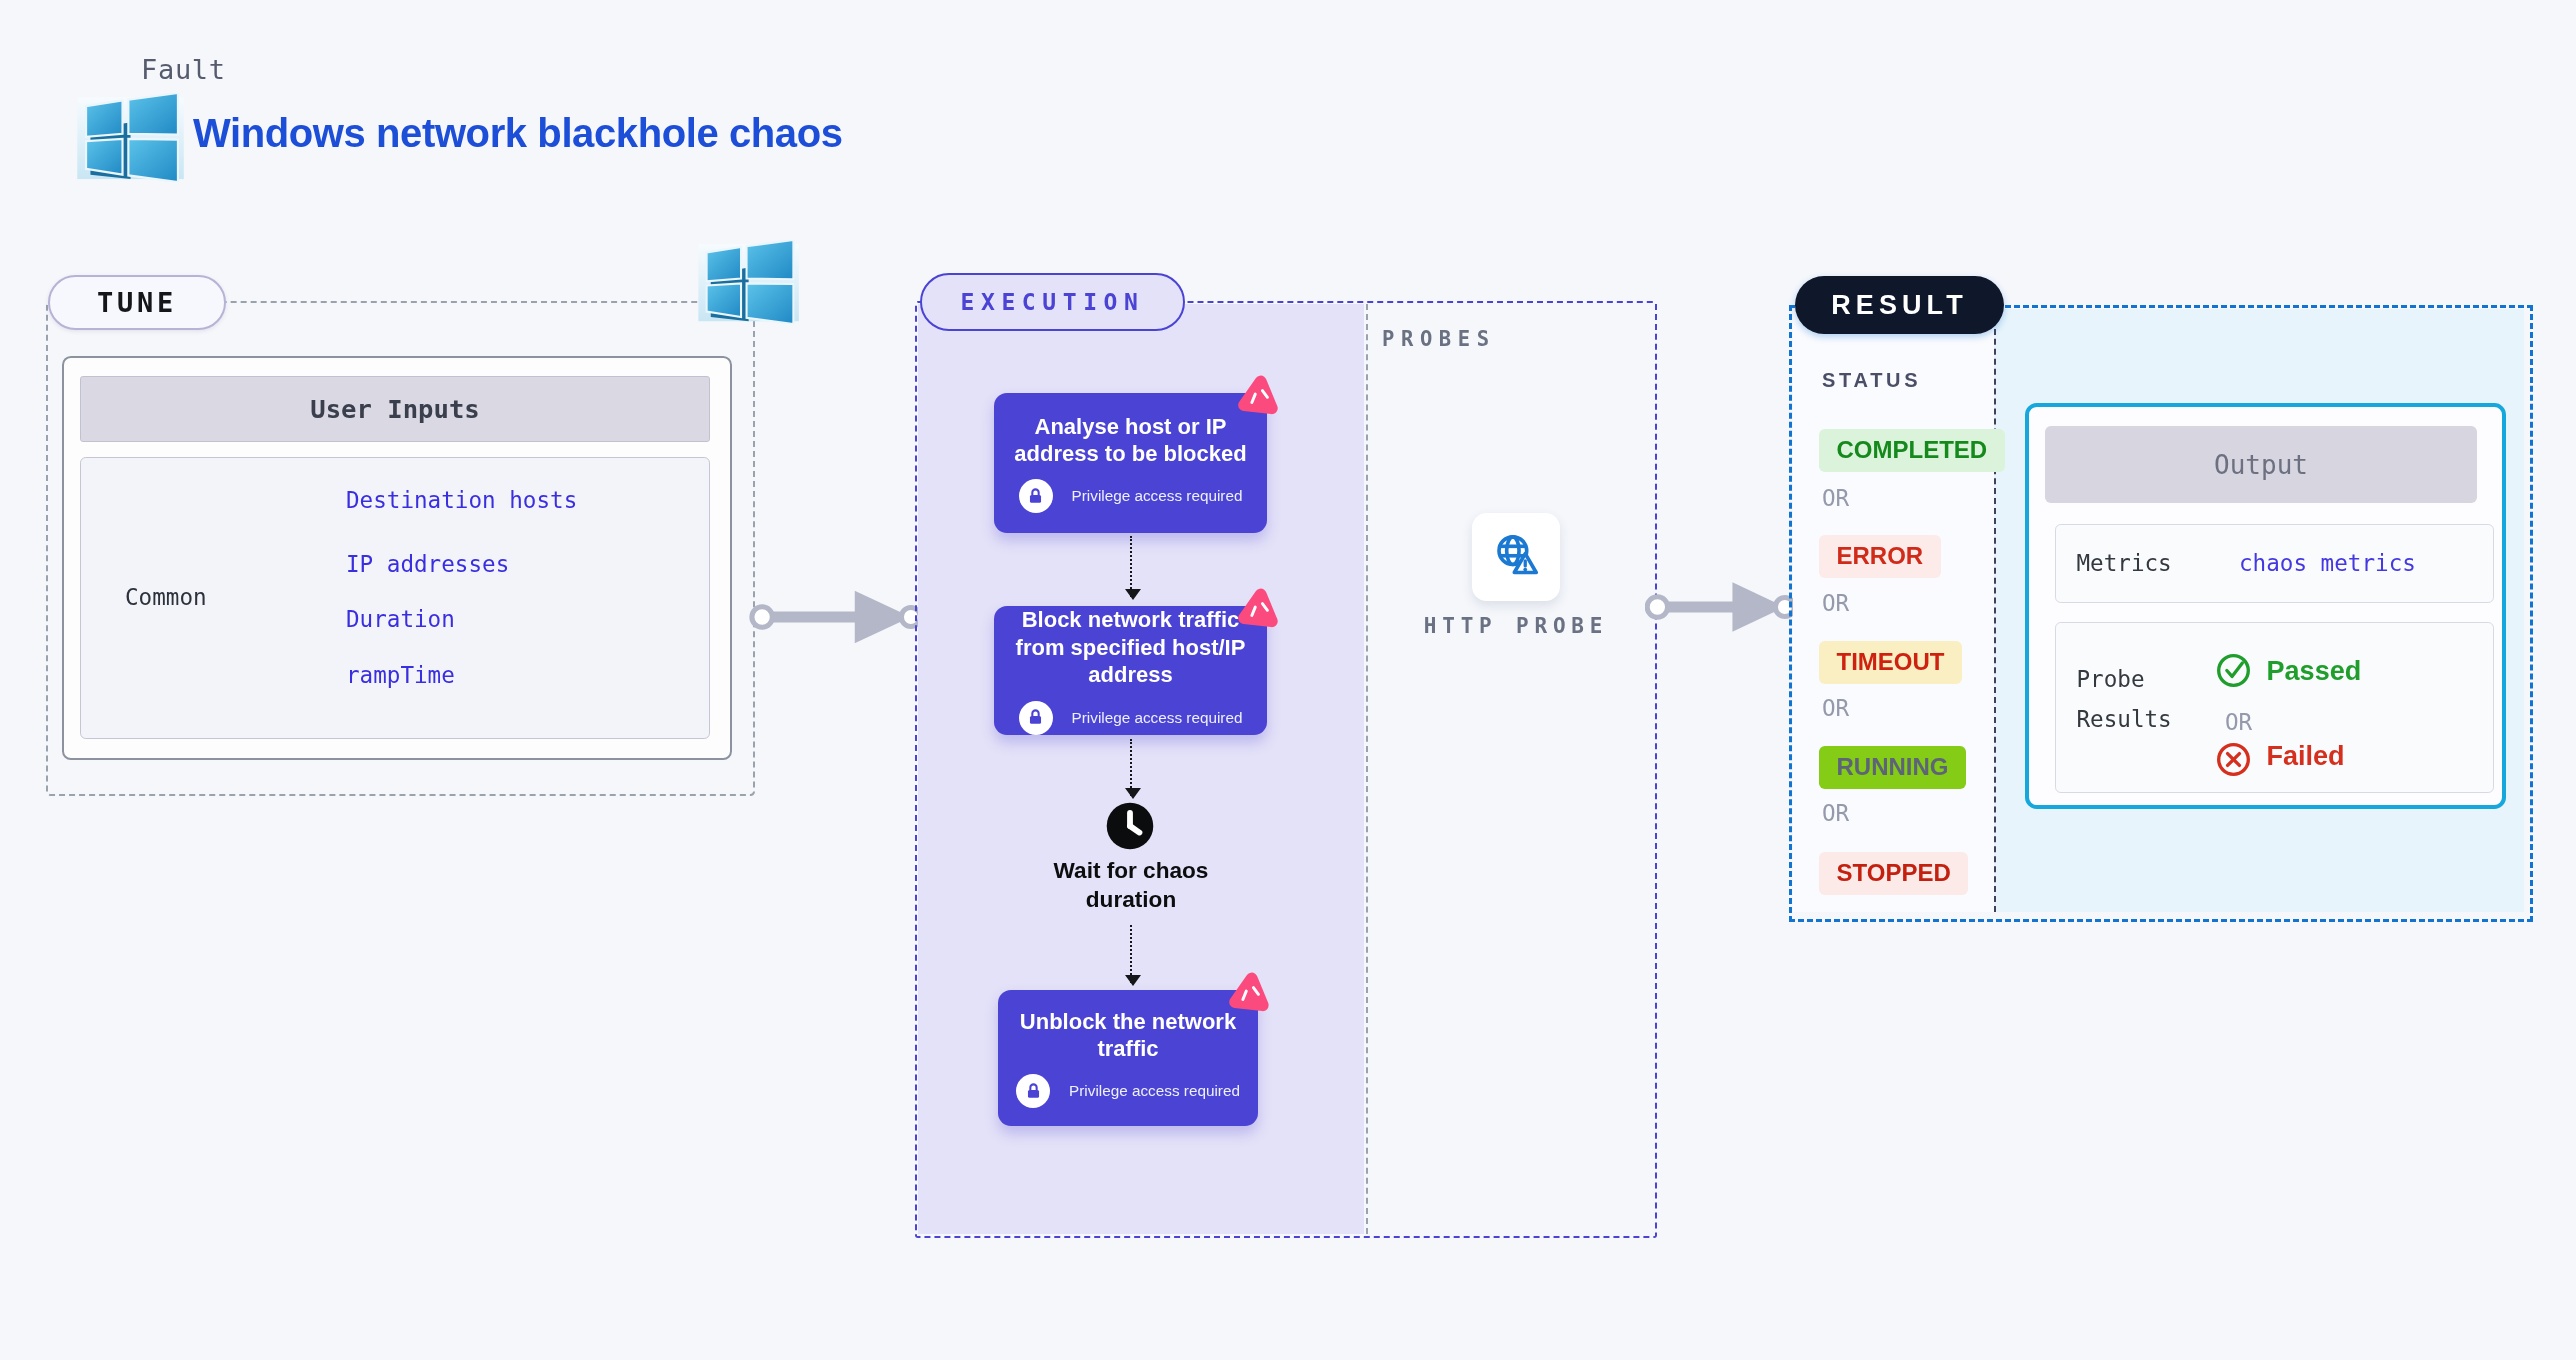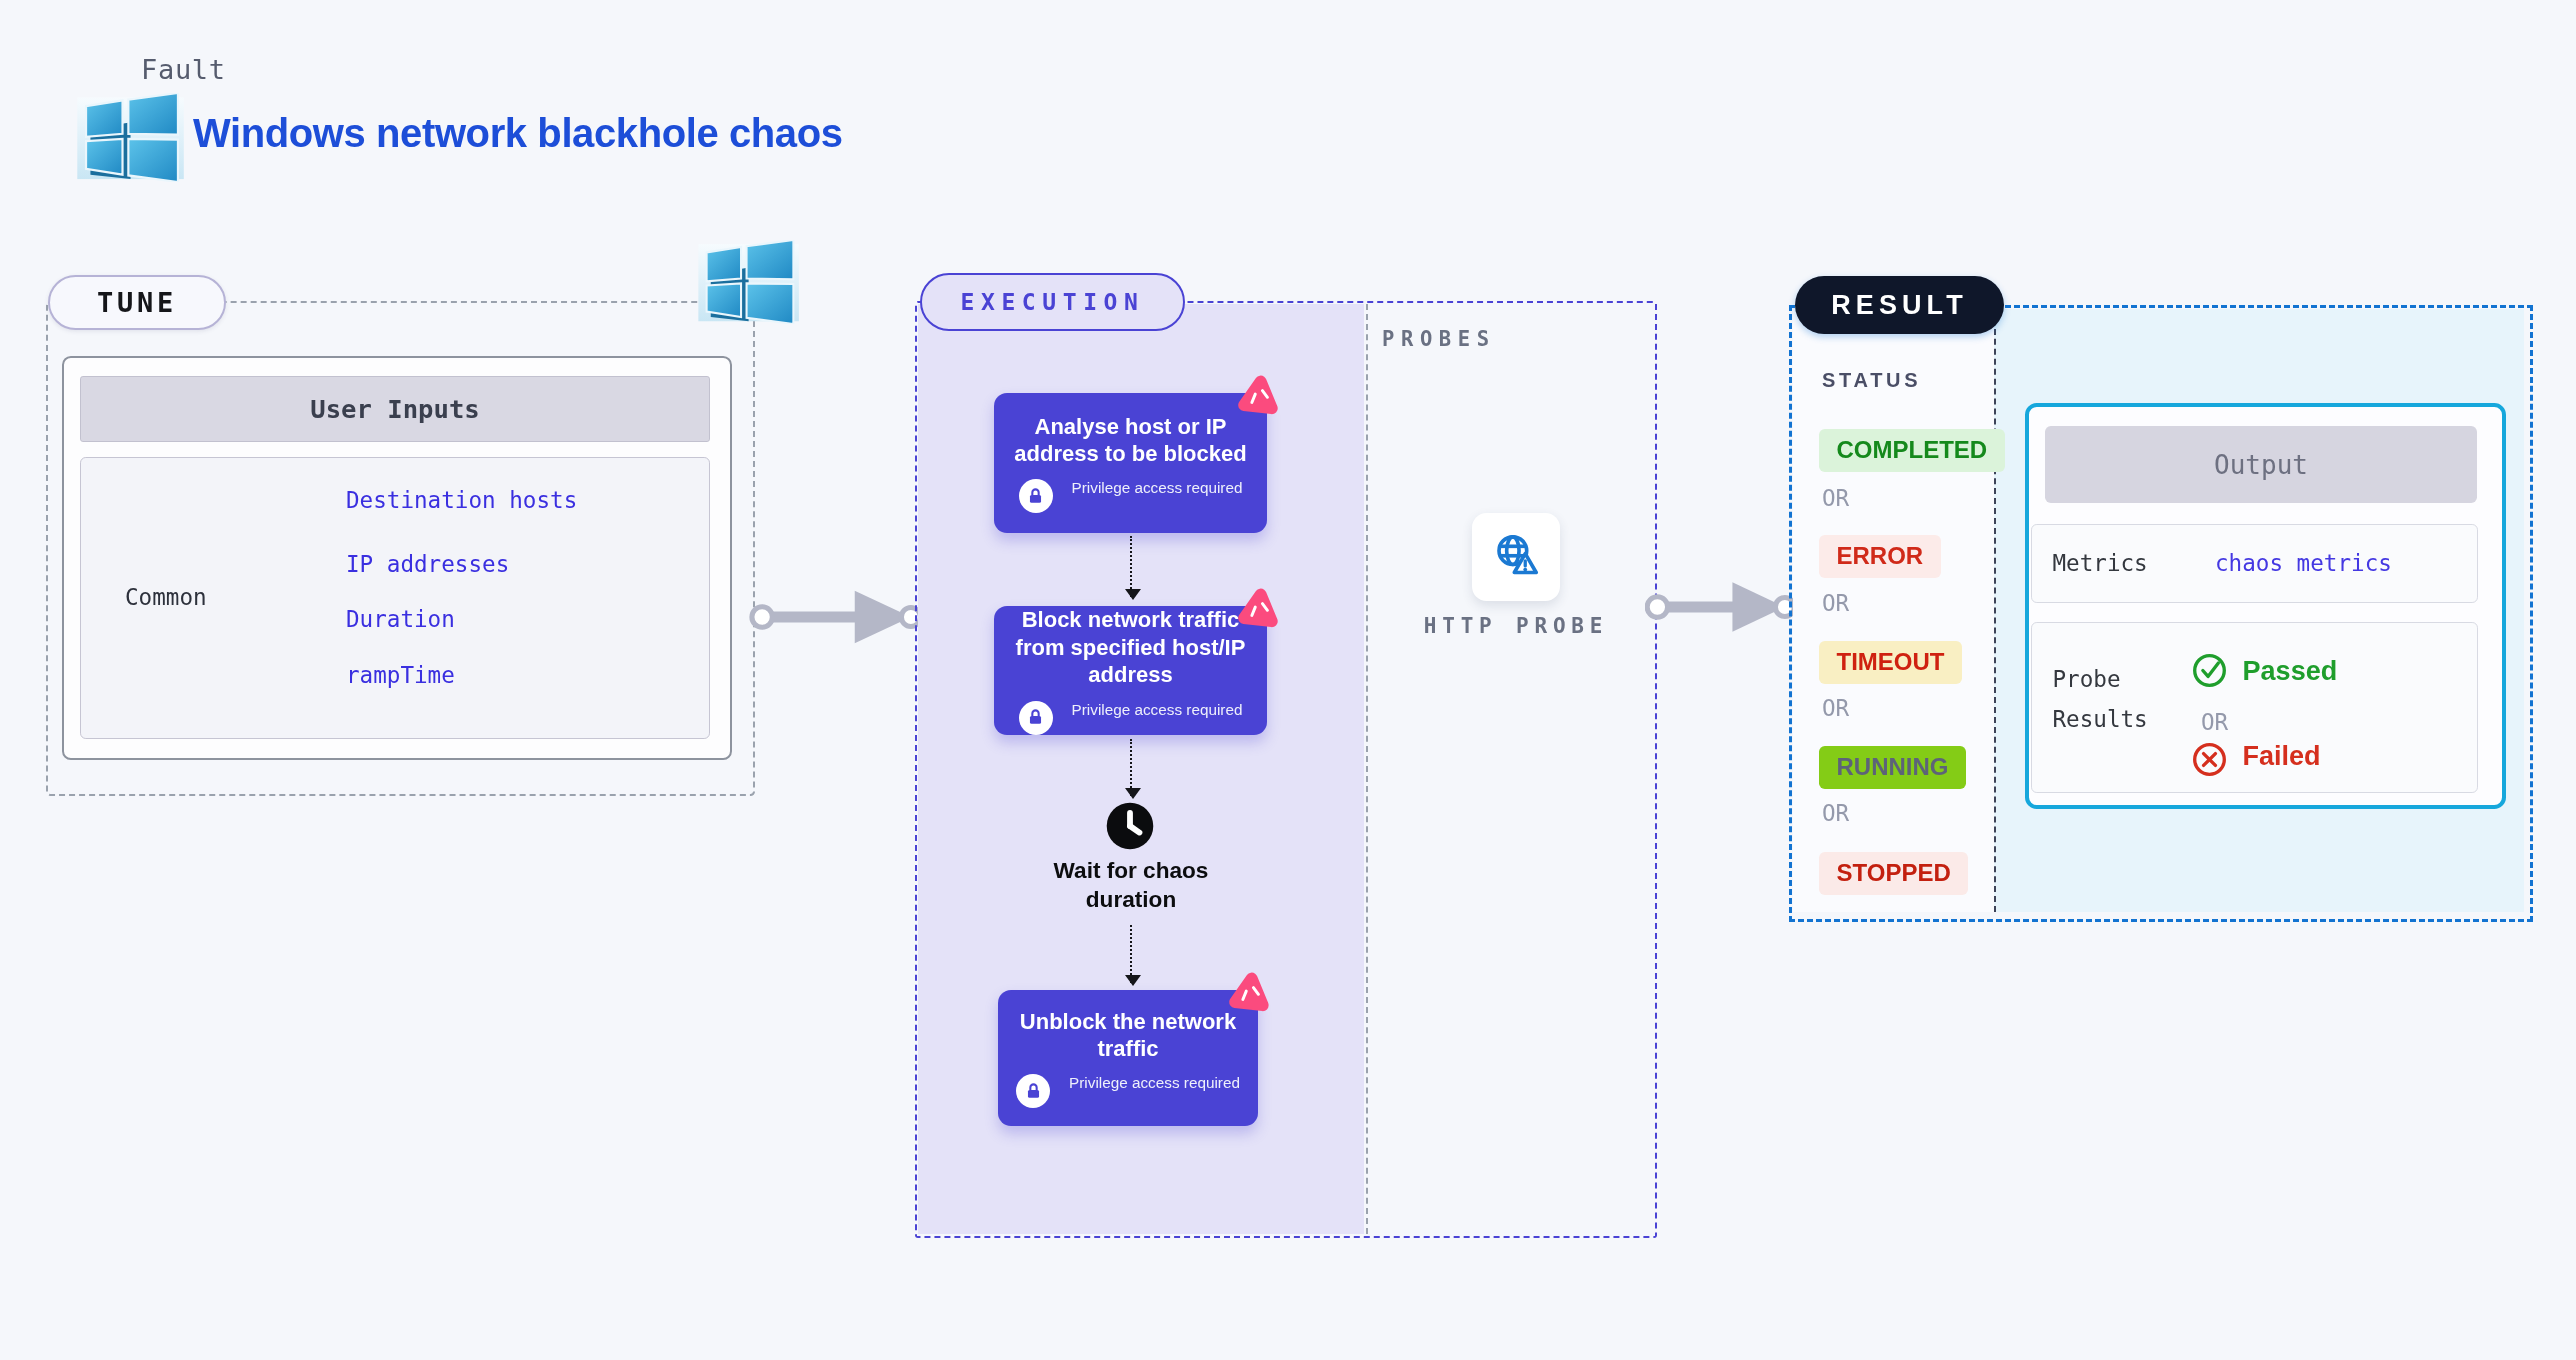--- a/index.html
+++ b/index.html
@@ -38,21 +38,21 @@
   .exec-box{left:915px;top:301px;width:738px;height:933px;border:2.9px dashed #4a43d4;border-radius:2.9px;}
   .exec-divider{left:1366px;top:304px;height:930px;width:0;border-left:2.2px dashed #9aa2ad;}
   .exec-pill{left:920px;top:273px;width:261px;height:54px;background:#e4e2f8;border:2.9px solid #4a43d4;
     font-size:23px;font-weight:bold;color:#4a43d4;letter-spacing:6.6px;}
   .probes-label{left:1382px;top:327px;font-size:20.5px;font-weight:bold;color:#6a7183;letter-spacing:6.6px;}
 
   .step-box{width:273px;background:#4a43d4;border-radius:13px;color:#fff;
     display:flex;flex-direction:column;align-items:center;justify-content:center;
     box-shadow:0 7.3px 13px rgba(74,67,212,.25);}
   .step-title{font-size:22px;font-weight:bold;text-align:center;line-height:1.25;padding:0 19px;}
-  .priv{display:flex;align-items:flex-start;gap:19px;margin-top:11.7px;}
+  .priv{display:flex;align-items:center;gap:19px;margin-top:11.7px;}
   .priv-text{font-size:15.3px;color:#eef0fb;}
   .lock-bubble{width:34px;height:34px;border-radius:50%;background:#fff;display:flex;align-items:center;justify-content:center;}
   .litmus{position:absolute;top:-19px;right:-14.6px;}
 
   .wait-label{left:1033px;top:856px;width:196px;text-align:center;font-size:22.6px;font-weight:bold;color:#0c0d0f;line-height:1.3;}
 
   .probe-tile{left:1472px;top:513px;width:88px;height:88px;background:#fff;border-radius:14.6px;
     box-shadow:0 4.4px 10.2px rgba(40,60,90,.12);display:flex;align-items:center;justify-content:center;}
   .probe-name{left:1421px;top:614px;width:190px;text-align:center;font-size:21px;font-weight:bold;color:#6a7183;letter-spacing:5.8px;}
 
@@ -63,21 +63,21 @@
   .result-divider{left:1994px;top:309px;height:603px;width:0;border-left:2.2px dashed #3c4257;}
   .result-pill{left:1795px;top:276px;width:209px;height:58px;background:#0f172a;
     font-size:27px;font-weight:bold;color:#fff;letter-spacing:5.1px;box-shadow:0 2.9px 7.3px rgba(11,111,211,.3);}
   .status-title{left:1822px;top:369px;font-size:20px;font-weight:bold;color:#4a4e66;letter-spacing:3.7px;}
   .badge{left:1819px;padding:7.3px 17.5px;border-radius:5.8px;font-size:24px;font-weight:bold;display:inline-block;}
   .or{left:1822px;font-size:22.6px;color:#9499ab;}
 
   .output-card{left:2025px;top:403px;width:473px;height:398px;background:#fdfdff;border:4.4px solid #16a7dc;border-radius:11.7px;}
   .output-head{position:absolute;left:16px;top:19px;width:432px;height:77px;background:#d6d5e0;border-radius:5.8px;
     display:flex;align-items:center;justify-content:center;font-size:26px;color:#6d7081;}
-  .out-row{position:absolute;left:2px;width:437px;background:#fafbfd;border:1.5px solid #d8dae3;border-radius:5.8px;padding-left:8px;}
+  .out-row{position:absolute;left:26px;width:437px;background:#fafbfd;border:1.5px solid #d8dae3;border-radius:5.8px;}
   .row-metrics{top:117px;height:77px;}
   .row-probe{top:215px;height:169px;}
   .metrics-label{position:absolute;left:20.5px;top:25px;font-size:22.6px;color:#34383f;}
   .metrics-value{position:absolute;left:183px;top:25px;font-size:22.6px;color:#4438e2;}
   .probe-label{position:absolute;left:20.5px;top:37px;font-size:22.6px;color:#34383f;line-height:1.75;width:139px;}
   .passed-row{position:absolute;left:159px;top:29px;display:flex;align-items:center;gap:14.6px;}
   .failed-row{position:absolute;left:159px;top:118px;display:flex;align-items:flex-start;gap:14.6px;}
   .passed-text{font-size:27px;font-weight:bold;color:#1f9e2c;}
   .failed-text{font-size:27px;font-weight:bold;color:#d52f1e;}
   .or-out{position:absolute;left:169px;top:86px;font-size:22.6px;color:#9499ab;}

